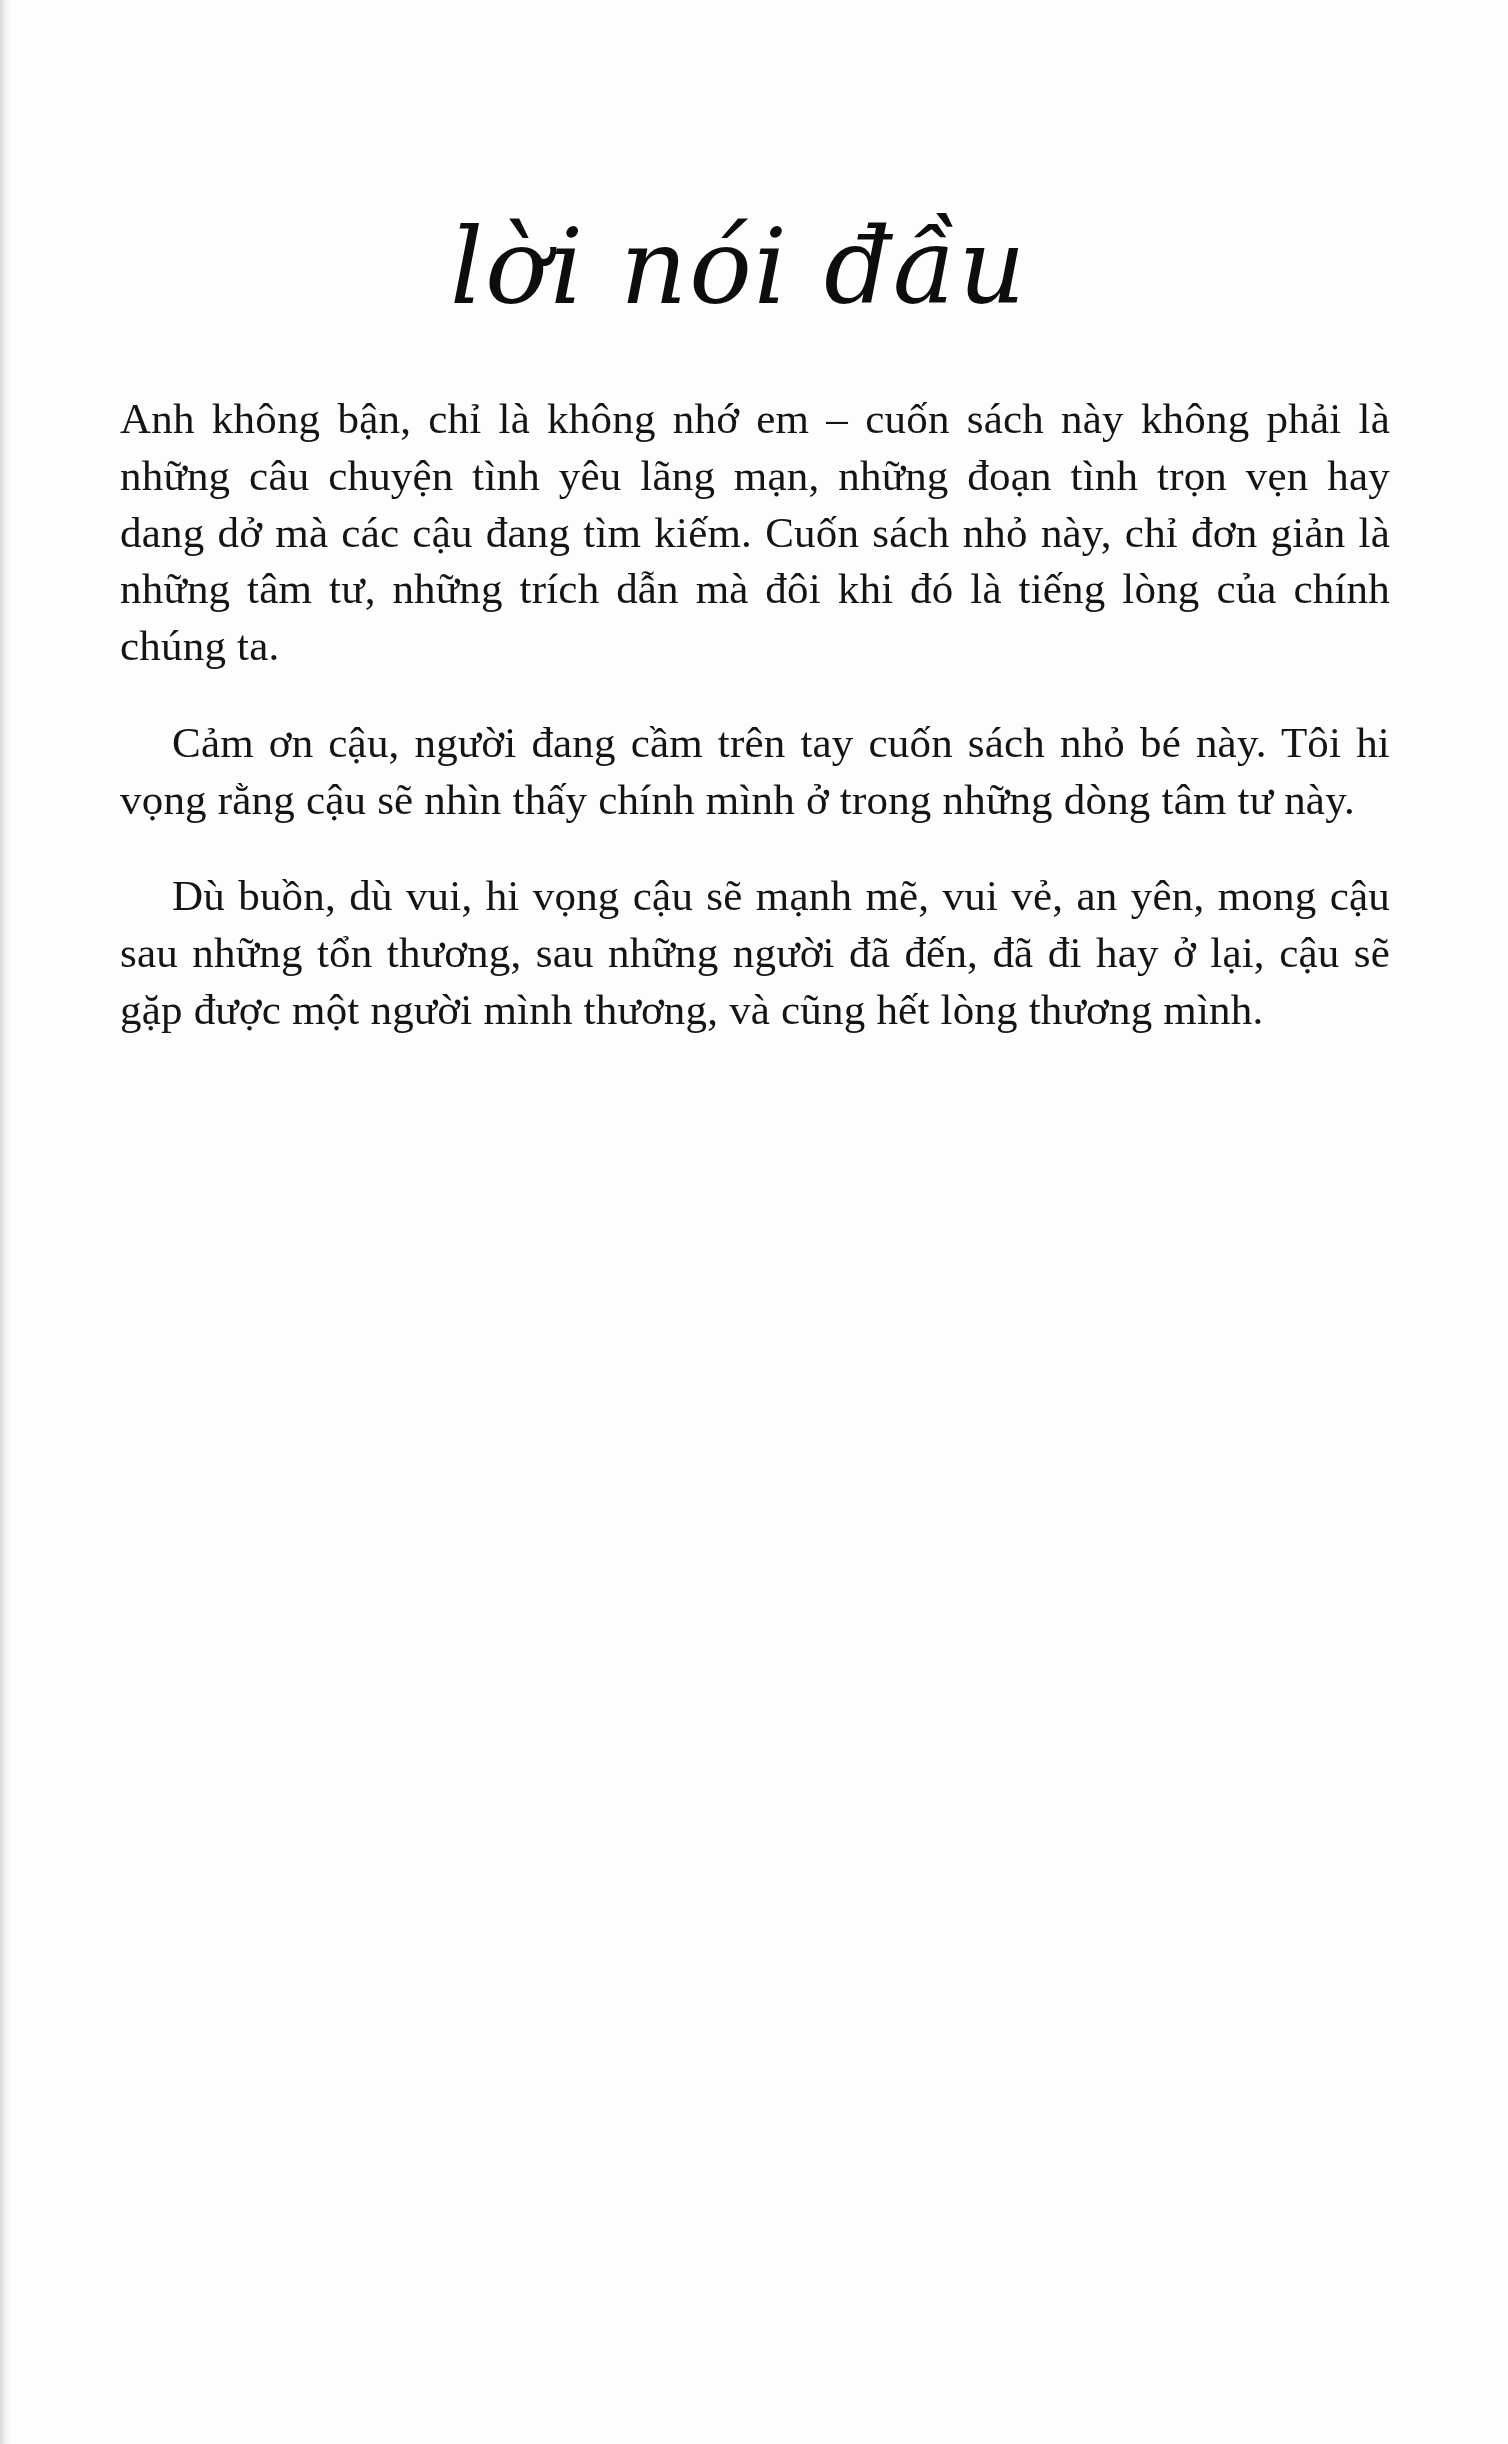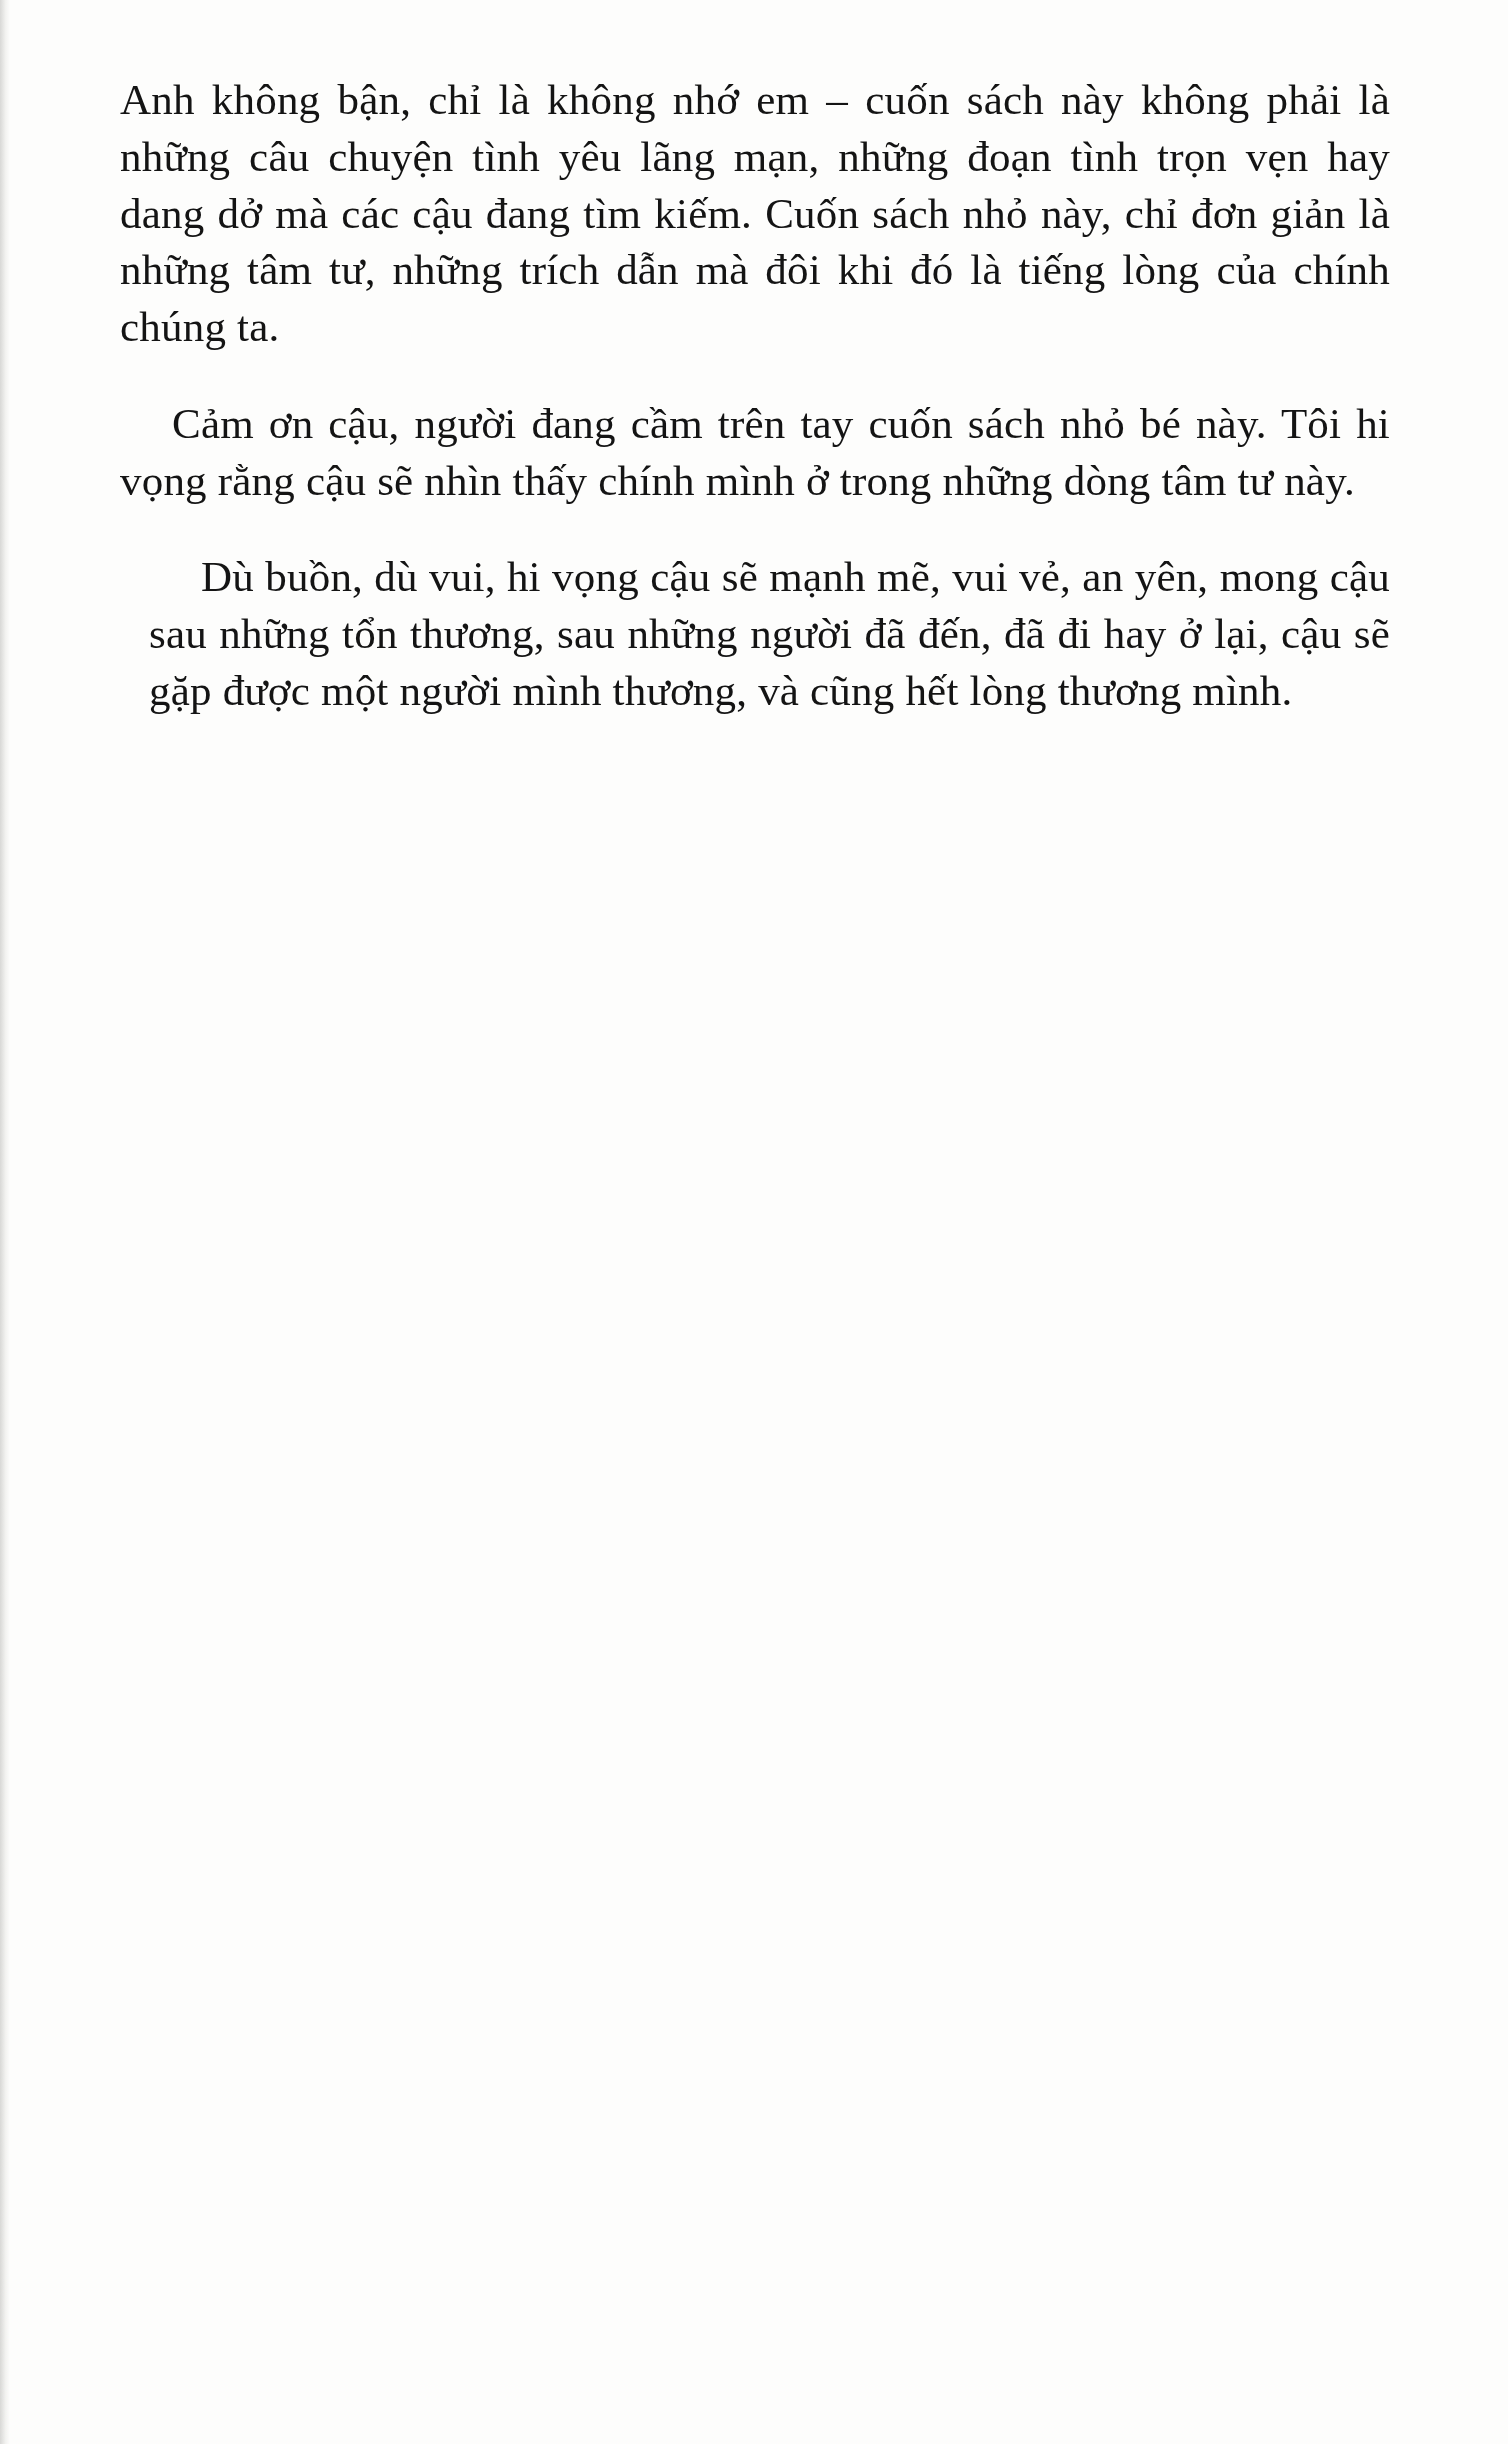--- a/index.html
+++ b/index.html
@@ -60,37 +60,37 @@
     font-family: "Liberation Serif", serif;
     font-size: 43px;
     line-height: 1.32;
     text-align: justify;
     text-justify: inter-word;
     color: #141414;
     letter-spacing: 0.2px;
   }
   p.para:last-child {
     margin-bottom: 0;
-    margin-left: 29px;
   }
   p.indent {
     text-indent: 52px;
   }
   p.gap-above {
     margin-top: 34px;
   }
 </style>
 </head>
 <body>
 
 <div class="page">
   <div class="gutter"></div>
 
   <div class="content">
 
+    <h1 class="title">lời nói đầu</h1>
 
     <div class="body-text">
 
       <p class="para">Anh không bận, chỉ là không nhớ em – cuốn sách này không phải là những câu chuyện tình yêu lãng mạn, những đoạn tình trọn vẹn hay dang dở mà các cậu đang tìm kiếm. Cuốn sách nhỏ này, chỉ đơn giản là những tâm tư, những trích dẫn mà đôi khi đó là tiếng lòng của chính chúng ta.</p>
 
       <p class="para indent">Cảm ơn cậu, người đang cầm trên tay cuốn sách nhỏ bé này. Tôi hi vọng rằng cậu sẽ nhìn thấy chính mình ở trong những dòng tâm tư này.</p>
 
       <p class="para indent gap-above">Dù buồn, dù vui, hi vọng cậu sẽ mạnh mẽ, vui vẻ, an yên, mong cậu sau những tổn thương, sau những người đã đến, đã đi hay ở lại, cậu sẽ gặp được một người mình thương, và cũng hết lòng thương mình.</p>
 
     </div>

